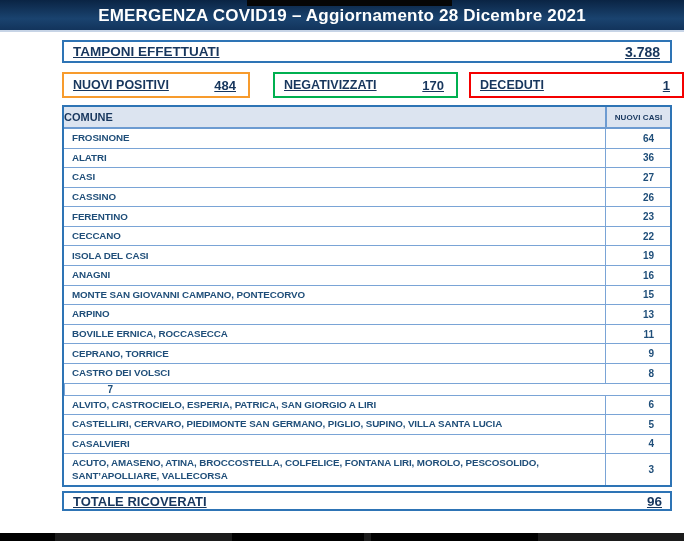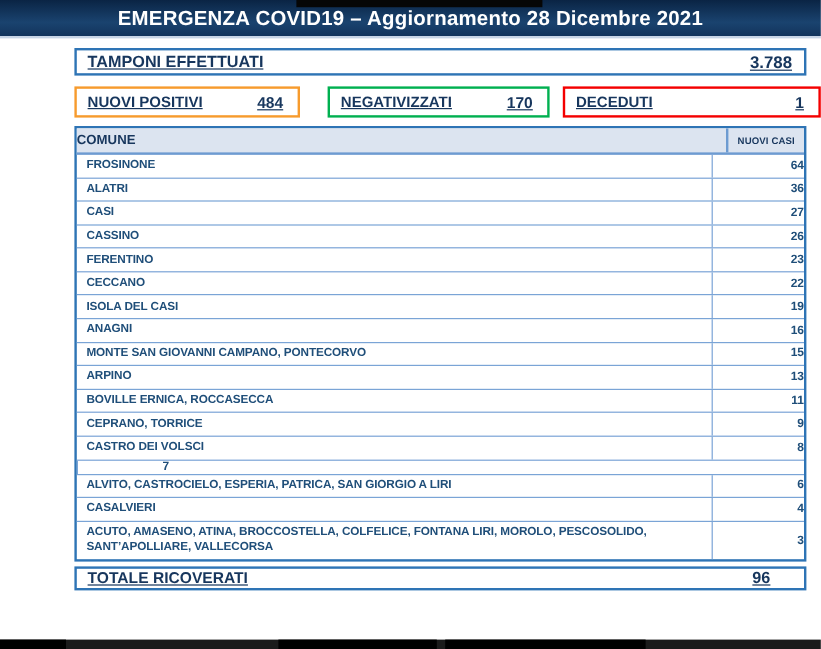--- a/index.html
+++ b/index.html
@@ -36,24 +36,24 @@
   .cases{margin-top:7px;border:2px solid #2E74B5;background:#fff}
   .thead{display:flex;background:#DCE4F0;border-bottom:2px solid #6D9BD1}
   .th-comune{flex:1;text-align:left;padding:4px 0 4px 0;font-size:11px;color:#17365D;font-weight:700}
   .th-casi{width:65px;box-sizing:border-box;border-left:2px solid #6D9BD1;
     display:flex;align-items:center;justify-content:center;
     font-size:8px;color:#17365D;font-weight:700;letter-spacing:.1px}
   .row{display:flex;border-bottom:1.5px solid #7AA4D6}
   .row:last-child{border-bottom:0}
   .c-name{flex:1;padding:3.2px 6px 2.8px 8px;font-size:9.8px;line-height:12.6px;
     color:#1F4E79;font-weight:700;letter-spacing:-.1px}
-  .c-val{width:77px;box-sizing:border-box;border-left:1.5px solid #7AA4D6;
-    display:flex;align-items:center;justify-content:flex-end;padding-right:0;
+  .c-val{width:65px;box-sizing:border-box;border-left:1.5px solid #7AA4D6;
+    display:flex;align-items:center;justify-content:flex-end;padding-right:16px;
     font-size:10px;color:#1F4E79;font-weight:700}
-  .totale{margin-top:4px;height:20px;padding:0 28px 0 9px;font-size:13px}
+  .totale{margin-top:4px;height:20px;padding:0 8px 0 9px;font-size:13px}
   .totale .val{font-size:13.5px}
   .bottom-bar{position:absolute;bottom:0;left:0;width:684px;height:8px;background:#1b1b1b;z-index:6}
   .seg{position:absolute;top:0;height:8px;background:#000}
   .seg1{left:0;width:55px}
   .seg2{left:232px;width:132px}
   .seg3{left:371px;width:167px}
 </style>
 </head>
 <body>
 
@@ -144,20 +144,24 @@
           <div class="c-val">8</div>
         </div>
         <div class="row">
           <div class="c-val">7</div>
         </div>
         <div class="row">
           <div class="c-name">ALVITO, CASTROCIELO, ESPERIA, PATRICA, SAN GIORGIO A LIRI</div>
           <div class="c-val">6</div>
         </div>
         <div class="row">
+          <div class="c-name">CASTELLIRI, CERVARO, PIEDIMONTE SAN GERMANO, PIGLIO, SUPINO, VILLA SANTA LUCIA</div>
+          <div class="c-val">5</div>
+        </div>
+        <div class="row">
           <div class="c-name">CASALVIERI</div>
           <div class="c-val">4</div>
         </div>
         <div class="row">
           <div class="c-name">ACUTO, AMASENO, ATINA, BROCCOSTELLA, COLFELICE, FONTANA LIRI, MOROLO, PESCOSOLIDO, SANT’APOLLIARE, VALLECORSA</div>
           <div class="c-val">3</div>
         </div>
       </div>
   </section>
 

